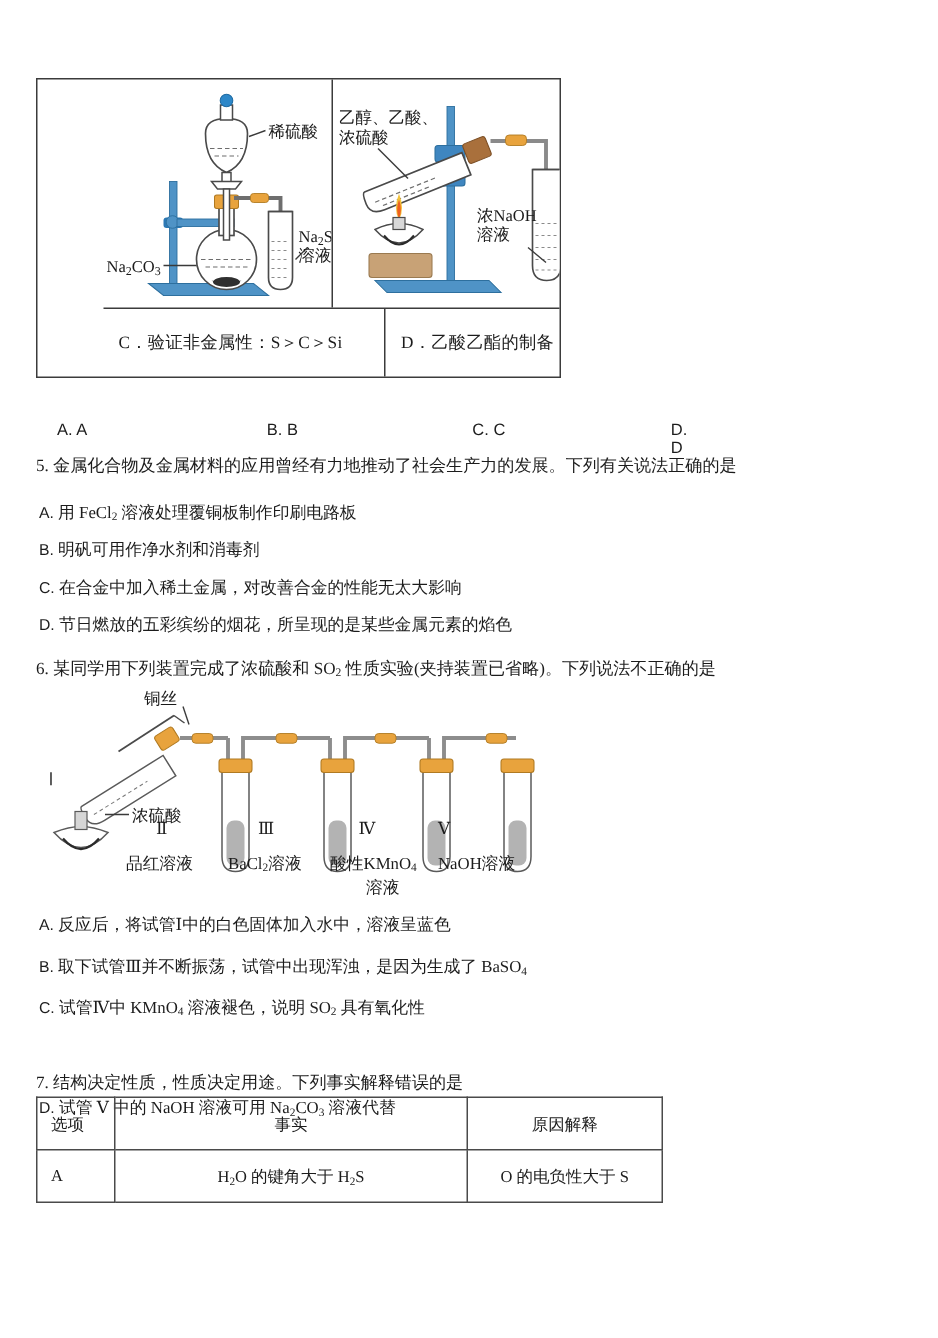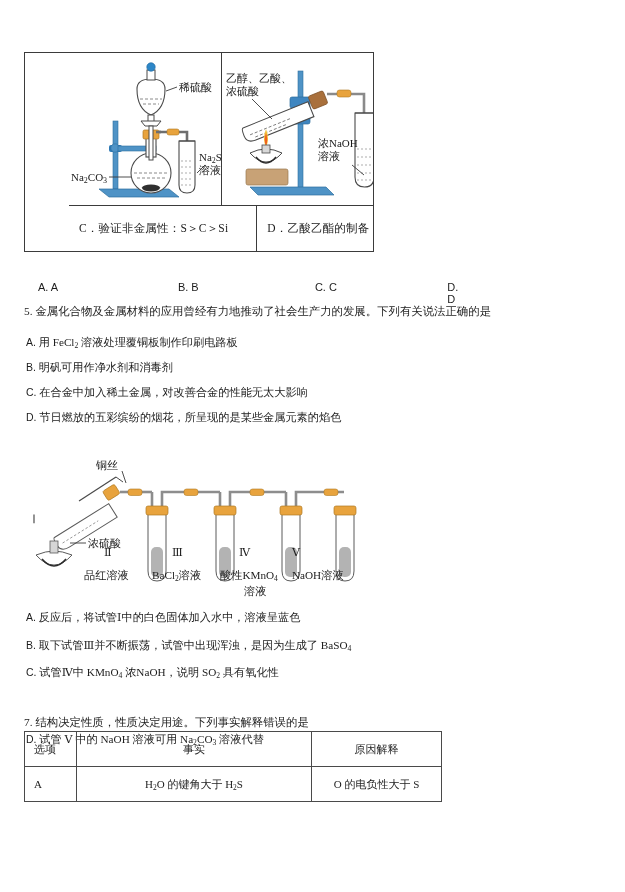--- a/index.html
+++ b/index.html
@@ -293,20 +293,24 @@
   </div>
   <div class="opt-line" style="top:359px">
     <span class="lbl">B.</span>
     <span>明矾可用作净水剂和消毒剂</span>
   </div>
   <div class="opt-line" style="top:409px">
     <span class="lbl">D.</span>
     <span>节日燃放的五彩缤纷的烟花，所呈现的是某些金属元素的焰色</span>
   </div>
 
+  <div class="qline" style="top:438px">
+    <span>6.</span>
+    <span>某同学用下列装置完成了浓硫酸和 SO</span><sub>2</sub><span> 性质实验(夹持装置已省略)。下列说法不正确的是</span>
+  </div>
 
   <div class="q6fig">
     <svg width="360" height="140" viewBox="0 0 360 140">
 
       <g transform="rotate(-32 72 62)">
         <path d="M28 54 L92 54 L92 70 L36 70 Q26 70 26 62 Q26 54 28 54 Z" fill="#ffffff" stroke="#5a5a5a" stroke-width="1"></path>
         <g stroke="#7a7a7a" stroke-width="0.7" stroke-dasharray="2.5 2">
           <line x1="32" y1="63" x2="74" y2="63"></line>
         </g>
       </g>
@@ -379,21 +383,21 @@
   <div class="opt-line" style="top:609px">
     <span class="lbl">A.</span>
     <span>反应后，将试管Ⅰ中的白色固体加入水中，溶液呈蓝色</span>
   </div>
   <div class="opt-line" style="top:637px">
     <span class="lbl">B.</span>
     <span>取下试管Ⅲ并不断振荡，试管中出现浑浊，是因为生成了 BaSO</span><sub>4</sub>
   </div>
   <div class="opt-line" style="top:664px">
     <span class="lbl">C.</span>
-    <span>试管Ⅳ中 KMnO</span><sub>4</sub><span> 浓NaOH，说明 SO</span><sub>2</sub><span> 具有氧化性</span>
+    <span>试管Ⅳ中 KMnO</span><sub>4</sub><span> 溶液褪色，说明 SO</span><sub>2</sub><span> 具有氧化性</span>
   </div>
   <div class="opt-line" style="top:731px">
     <span class="lbl">D.</span>
     <span>试管 Ⅴ 中的 NaOH 溶液可用 Na</span><sub>2</sub><span>CO</span><sub>3</sub><span> 溶液代替</span>
   </div>
 
   <div class="qline" style="top:714px">
     <span>7.</span>
     <span>结构决定性质，性质决定用途。下列事实解释错误的是</span>
   </div>

